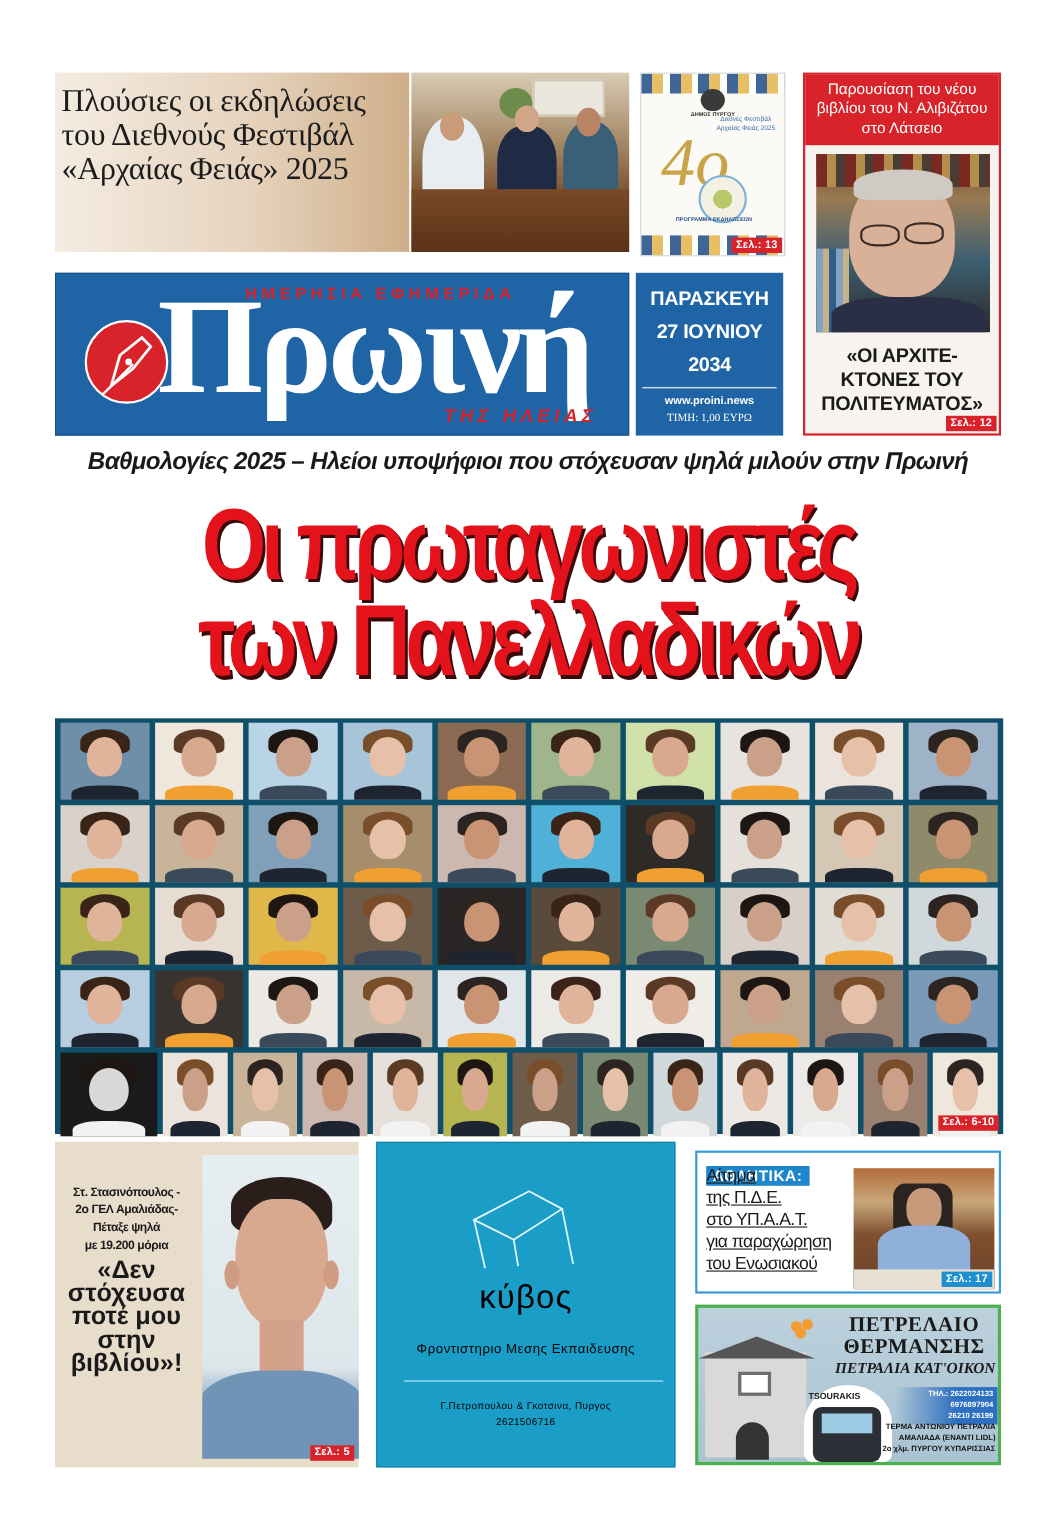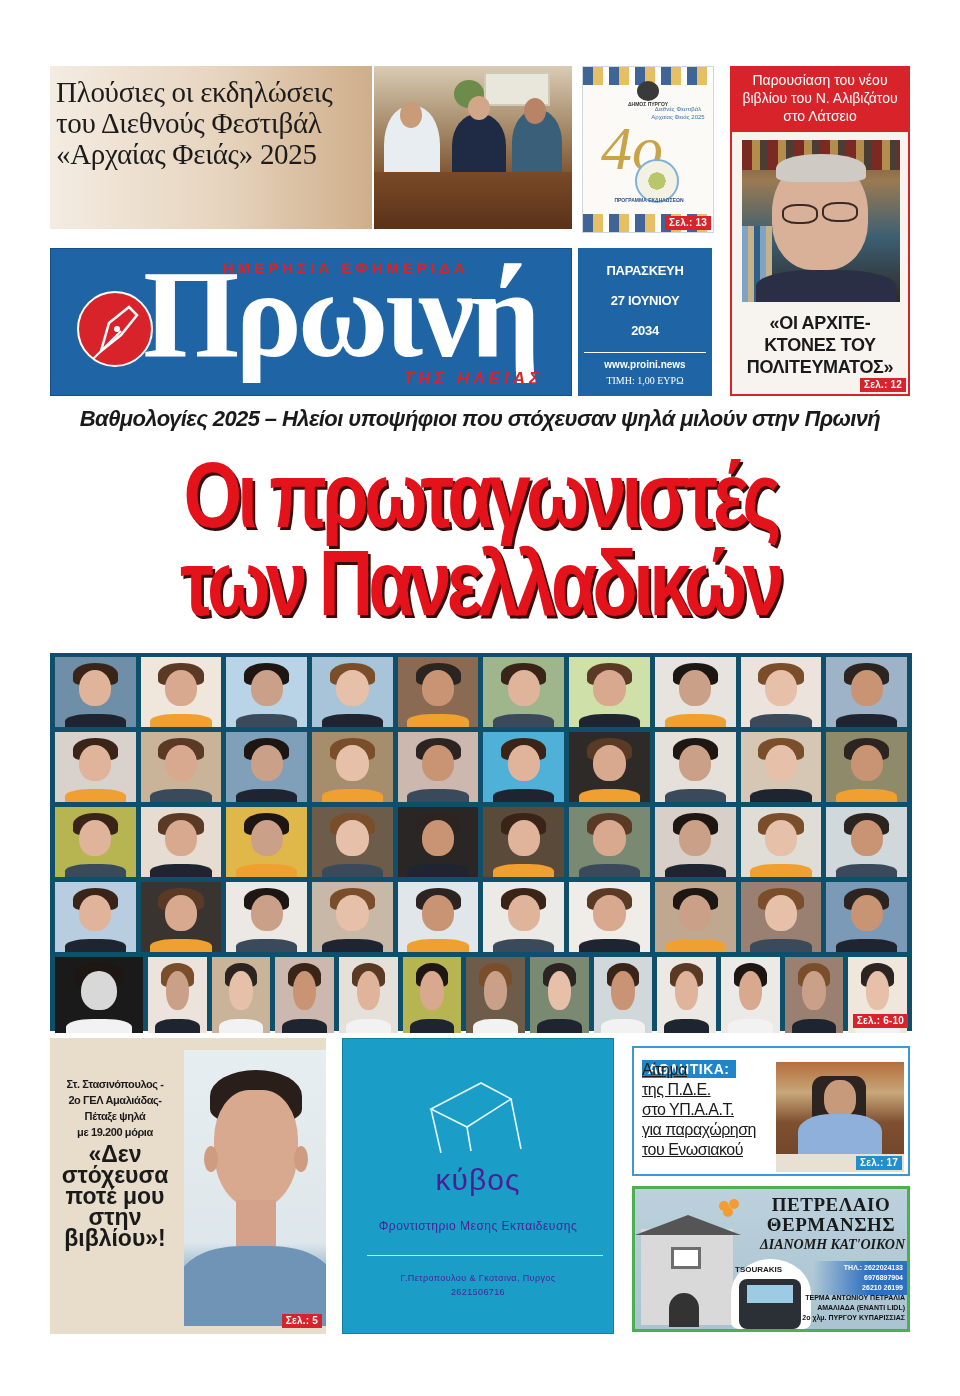--- a/index.html
+++ b/index.html
@@ -79,21 +79,21 @@
     font-size: 124px; line-height: 140px; color: #ffffff; letter-spacing: -4px;
   }
   .mh-sub {
     position: absolute; right: 28px; bottom: 6px; font-size: 17px; font-weight: bold; font-style: italic;
     color: #d8232a; letter-spacing: 4px;
   }
   .datebox {
     left: 578px; top: 248px; width: 134px; height: 148px; background: #1f65a6; color: #fff;
     text-align: center;
   }
-  .datebox .d-line { font-size: 13px; font-weight: bold; line-height: 30px; letter-spacing: -0.3px; }
+  .datebox .d-line { font-size: 18px; font-weight: bold; line-height: 30px; letter-spacing: -0.3px; }
   .datebox .d-sep { margin: 6px 6px 4px 6px; border-top: 1px solid #fff; }
   .datebox .d-web { font-size: 10px; font-weight: bold; line-height: 16px; }
   .datebox .d-price { font-family: "Liberation Serif", serif; font-size: 10px; line-height: 16px; }
 
   
   .kicker-main {
     left: 0; width: 960px; top: 406px; text-align: center; font-size: 22px; font-style: italic; font-weight: bold;
     color: #1a1a1a; letter-spacing: -0.6px;
   }
   .main-head {
@@ -124,21 +124,21 @@
     position: absolute; left: 6px; top: 38px; width: 118px; text-align: center;
   }
   .story-small { font-size: 11px; font-weight: bold; line-height: 16px; letter-spacing: -0.4px; color: #1a1a1a; }
   .story-quote { font-size: 23px; font-weight: bold; line-height: 21px; margin-top: 4px; color: #1a1a1a; }
   .story-photo {
     position: absolute; left: 134px; top: 12px; width: 148px; height: 276px;
     background: linear-gradient(180deg, #e7eef1 0%, #dde6ea 70%, #7ca2c0 85%, #6d93b4 100%); overflow: hidden;
   }
 
   .ad-kyvos {
-    left: 342px; top: 1038px; width: 272px; height: 296px; background: #1a9ec8; color: #4c1d95;
+    left: 342px; top: 1038px; width: 272px; height: 296px; background: #1a9ec8; color: #000000;
     text-align: center; border: 1px solid #12809f;
   }
   .ad-kyvos .k-name { position: absolute; left: 0; right: 0; top: 124px; font-size: 30px; letter-spacing: 1px; font-weight: 300; }
   .ad-kyvos .k-sub { position: absolute; left: 0; right: 0; top: 180px; font-size: 12px; letter-spacing: .5px; }
   .ad-kyvos .k-line { position: absolute; left: 24px; right: 10px; top: 216px; border-top: 1px solid #bfe9f5; }
   .ad-kyvos .k-addr { position: absolute; left: 0; right: 0; top: 232px; font-size: 9px; line-height: 14px; letter-spacing: .4px; }
 
   .sports-box {
     left: 632px; top: 1046px; width: 278px; height: 130px; border: 2px solid #3a9ad9; background: #fff;
   }
@@ -591,21 +591,21 @@
   <div style="position:absolute;left:34px;top:104px;width:30px;height:34px;border-radius:15px 15px 0 0;background:#333;"></div>
   <div style="position:absolute;left:36px;top:58px;width:30px;height:22px;background:#fff;border:3px solid #6d6d6d;"></div>
   <div style="position:absolute;left:96px;top:70px;width:80px;height:70px;border-radius:50% 50% 10% 10%;background:#fff;"></div>
   <div style="position:absolute;left:104px;top:90px;width:62px;height:50px;border-radius:8px;background:#2b2f36;"></div>
   <div style="position:absolute;left:112px;top:96px;width:46px;height:18px;background:#9ecbe4;"></div>
   <div class="oil-brand">TSOURAKIS</div>
   <div class="oil-title">
     <div>ΠΕΤΡΕΛΑΙΟ</div>
     <div>ΘΕΡΜΑΝΣΗΣ</div>
   </div>
-  <div class="oil-sub">ΔΙΑΝΟΜΗ ΚΑΤ'ΟΙΚΟΝ</div>
+  <div class="oil-sub">ΠΕΤΡΑΛΙΑ ΚΑΤ'ΟΙΚΟΝ</div>
   <div class="oil-phones">
     <div>ΤΗΛ.: 2622024133</div>
     <div>6976897904</div>
     <div>26210 26199</div>
   </div>
   <div class="oil-addr">
     <div>ΤΕΡΜΑ ΑΝΤΩΝΙΟΥ ΠΕΤΡΑΛΙΑ</div>
     <div>ΑΜΑΛΙΑΔΑ (ΕΝΑΝΤΙ LIDL)</div>
     <div>2ο χλμ. ΠΥΡΓΟΥ ΚΥΠΑΡΙΣΣΙΑΣ</div>
   </div>

